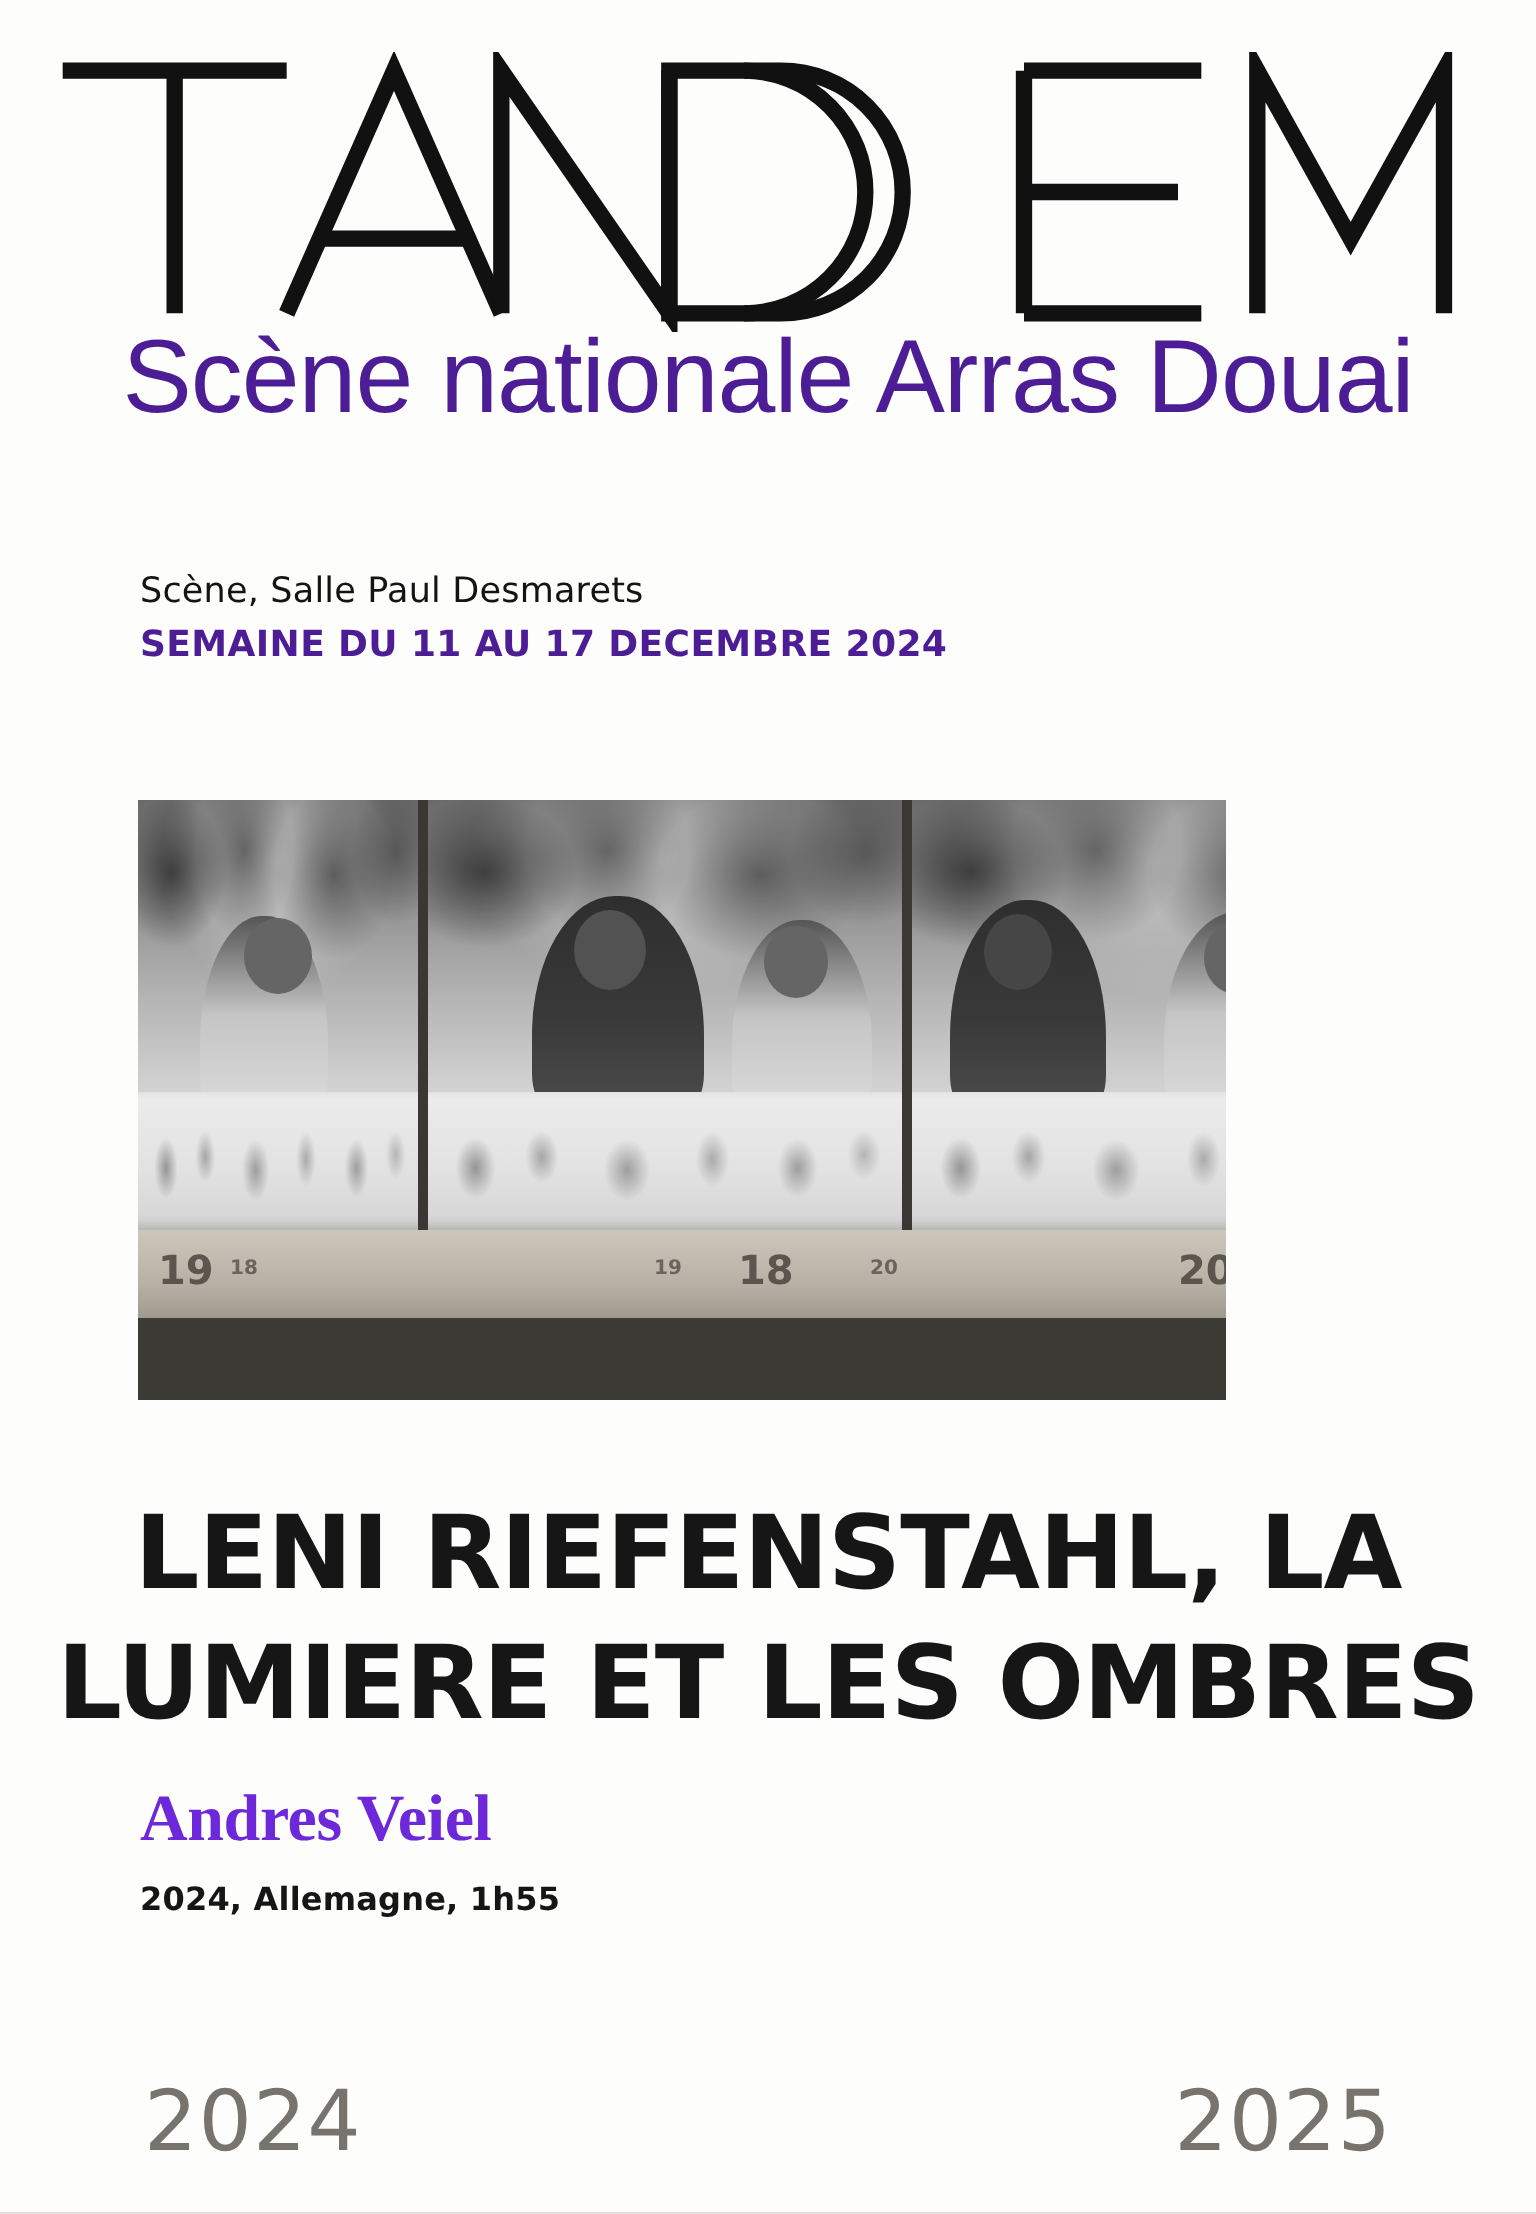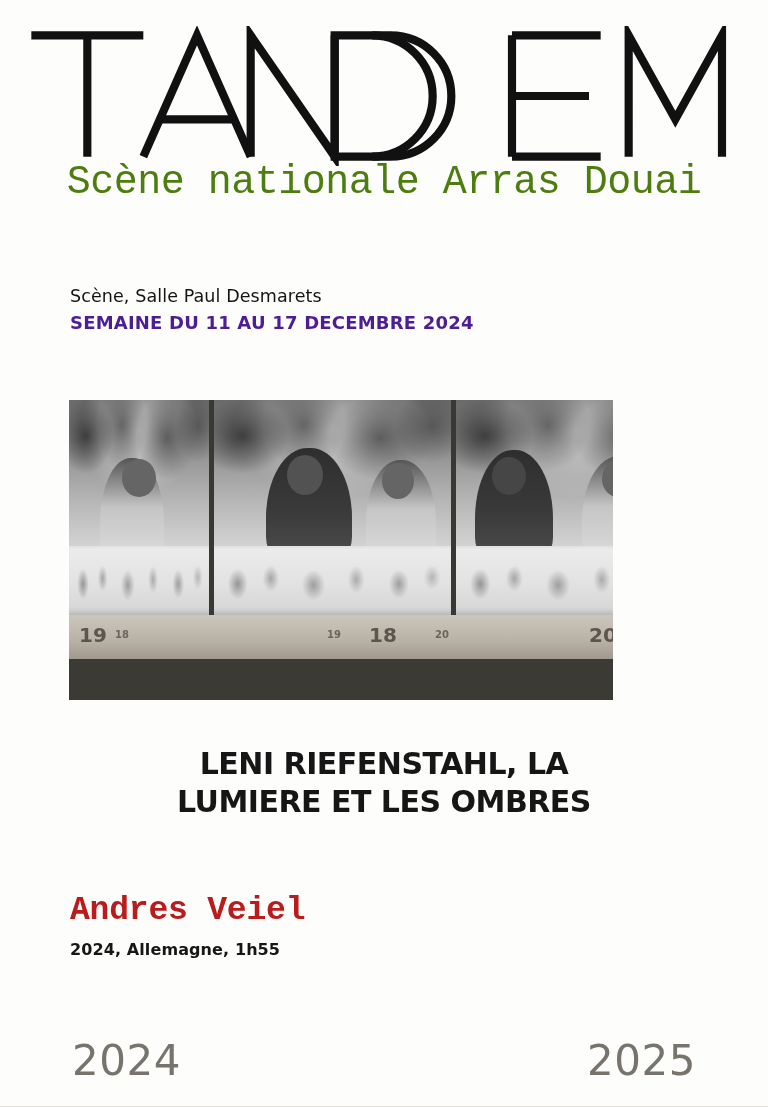--- a/index.html
+++ b/index.html
@@ -31,25 +31,25 @@
     text-align: center;
   }
 
   .wordmark {
     display: block;
     height: 140px;
     margin: 0 auto;
   }
 
   .tagline {
-    font-family: Liberation Mono, monospace;
-    font-size: 40px;
+    font-family: Liberation Sans, sans-serif;
+    font-size: 52px;
     font-weight: 400;
     letter-spacing: -0.5px;
-    color: #4d7c0f;
+    color: #4c1d95;
     margin-top: -4px;
     line-height: 1.05;
   }
 
   
   .meta {
     position: absolute;
     top: 286px;
     left: 70px;
     width: 640px;
@@ -190,36 +190,36 @@
   }
 
   
   .film-title {
     position: absolute;
     top: 745px;
     left: 0;
     width: 768px;
     text-align: center;
     font-family: "DejaVu Sans", sans-serif;
-    font-size: 30px;
+    font-size: 51px;
     font-weight: 700;
     letter-spacing: -0.5px;
     line-height: 1.28;
     color: #161616;
     text-transform: uppercase;
   }
 
   .director {
     position: absolute;
     top: 892px;
     left: 70px;
-    font-family: Liberation Mono, monospace;
+    font-family: Liberation Serif, serif;
     font-size: 33px;
     font-weight: 700;
-    color: #b91c1c;
+    color: #6d28d9;
     letter-spacing: -0.2px;
   }
   .details {
     position: absolute;
     top: 940px;
     left: 70px;
     font-family: "DejaVu Sans", sans-serif;
     font-size: 16px;
     font-weight: 700;
     color: #161616;

